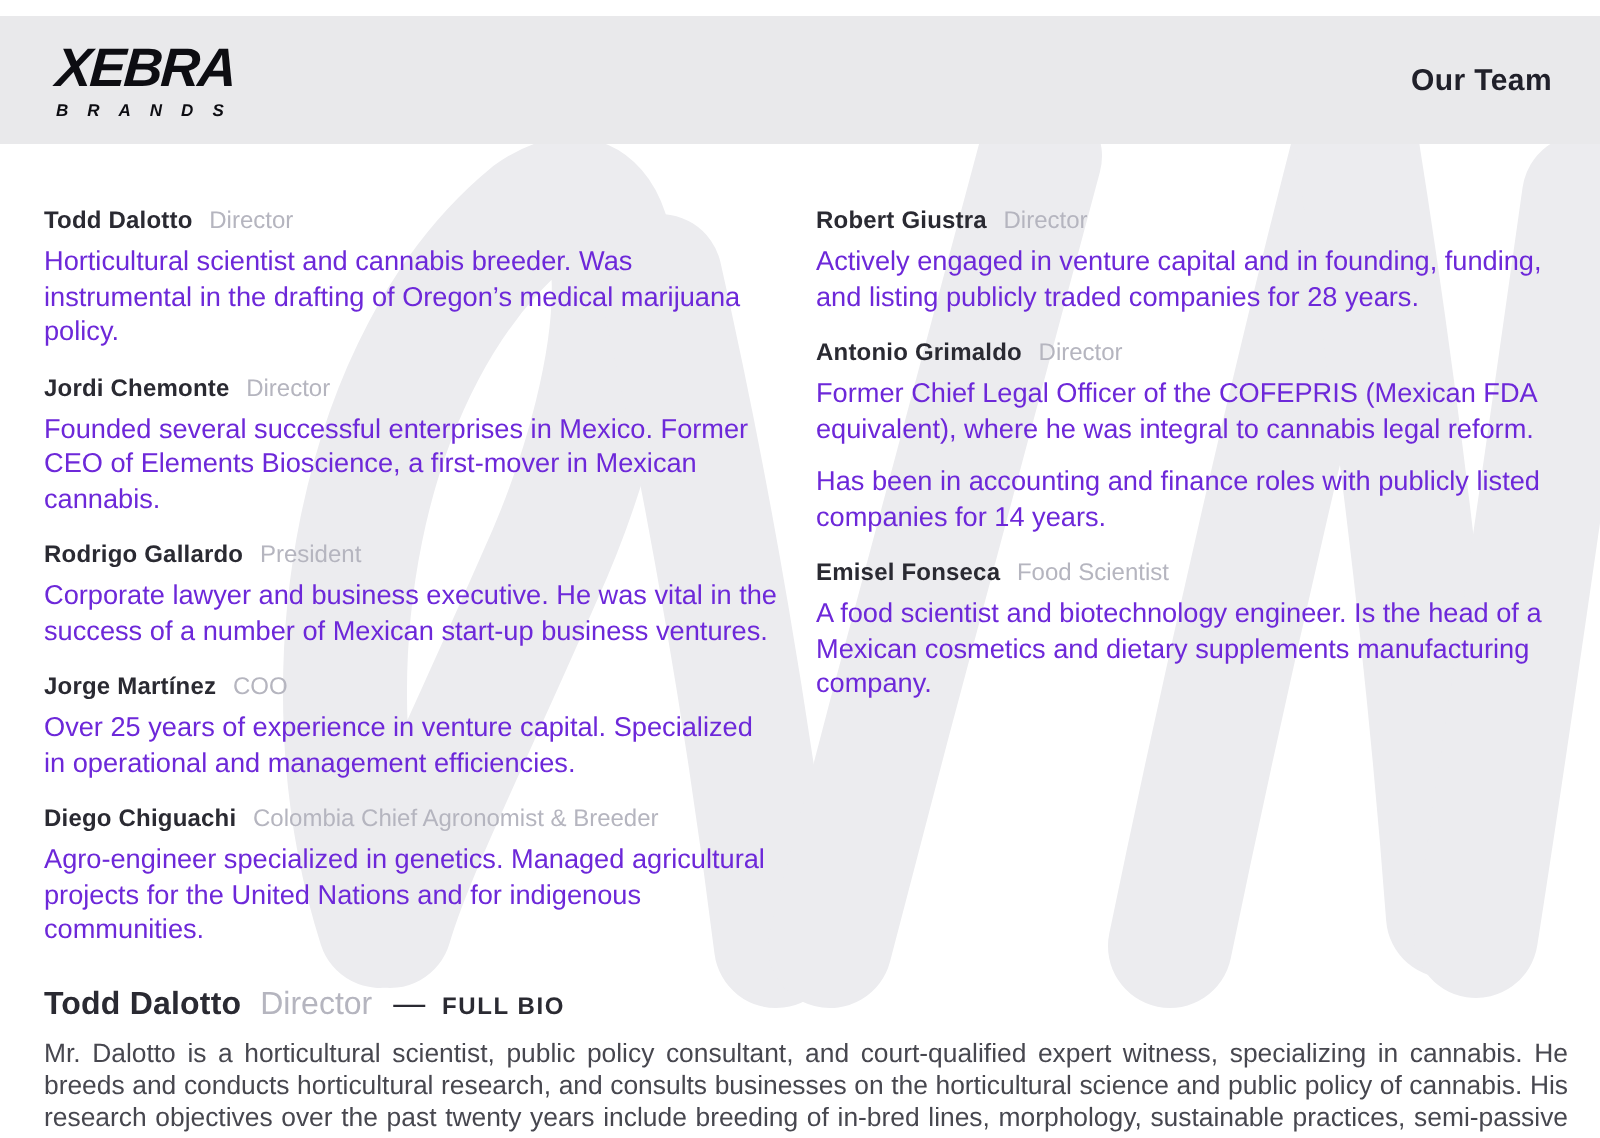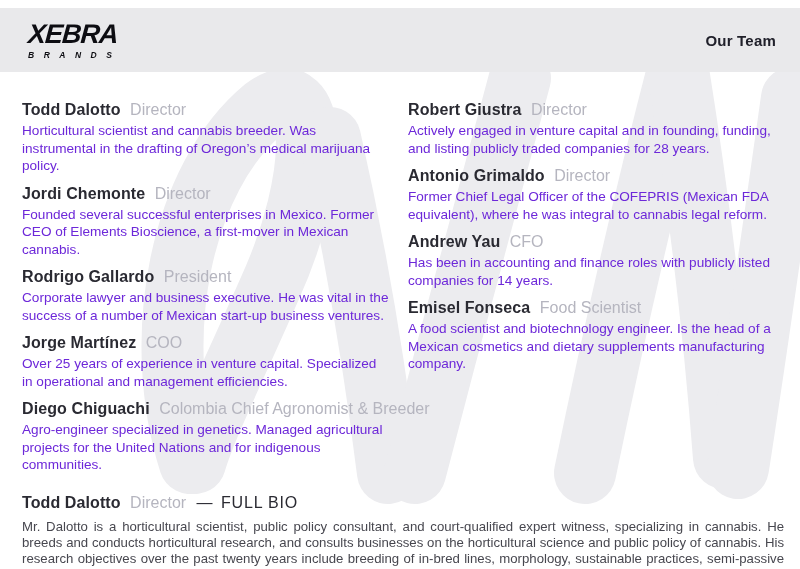--- a/index.html
+++ b/index.html
@@ -67,21 +67,21 @@
     padding: 28px 14px 0 22px;
     box-sizing: border-box;
   }
   .columns {
     display: grid;
     grid-template-columns: 372px 1fr;
     column-gap: 14px;
   }
   .member { margin-bottom: 9px; }
   .member-head {
-    font-size: 16px;
+    font-size: 12px;
     line-height: 20px;
     white-space: nowrap;
   }
   .member-name {
     font-weight: 700;
     color: #2a2a32;
     letter-spacing: 0.1px;
   }
   .member-title {
     color: #b5b5bf;
@@ -92,22 +92,22 @@
     margin: 2px 0 0 0;
     font-size: 13.6px;
     line-height: 17.5px;
     color: #6d28d9;
     max-width: 368px;
   }
   .fullbio { margin-top: 10px; padding-right: 2px; }
   .fullbio-head { font-size: 16px; line-height: 20px; }
   .fullbio-dash { color: #2a2a32; font-weight: 400; margin: 0 4px 0 6px; }
   .fullbio-label {
-    font-weight: 400;
-    font-size: 16px;
+    font-weight: 700;
+    font-size: 12px;
     letter-spacing: 0.8px;
     color: #2a2a32;
   }
   .fullbio-text {
     margin: 6px 0 0 0;
     font-size: 13.2px;
     line-height: 16.4px;
     color: #47474f;
     text-align: justify;
   }
@@ -195,24 +195,20 @@
 
         <div class="member">
           <div class="member-head">
             <span class="member-name">Antonio Grimaldo</span>
             <span class="member-title">Director</span>
           </div>
           <p class="member-desc">Former Chief Legal Officer of the COFEPRIS (Mexican FDA equivalent), where he was integral to cannabis legal reform.</p>
         </div>
 
         <div class="member">
-          <div class="member-head">
-            <span class="member-name">Andrew Yau</span>
-            <span class="member-title">CFO</span>
-          </div>
           <p class="member-desc">Has been in accounting and finance roles with publicly listed companies for 14 years.</p>
         </div>
 
 
         <div class="member">
           <div class="member-head">
             <span class="member-name">Emisel Fonseca</span>
             <span class="member-title">Food Scientist</span>
           </div>
           <p class="member-desc">A food scientist and biotechnology engineer. Is the head of a Mexican cosmetics and dietary supplements manufacturing company.</p>

